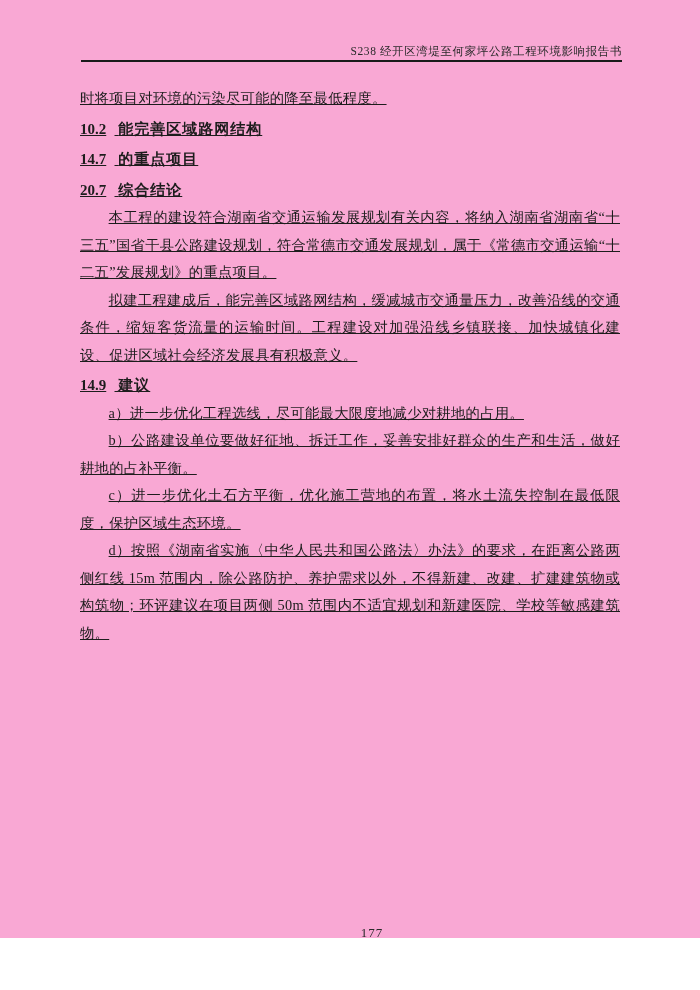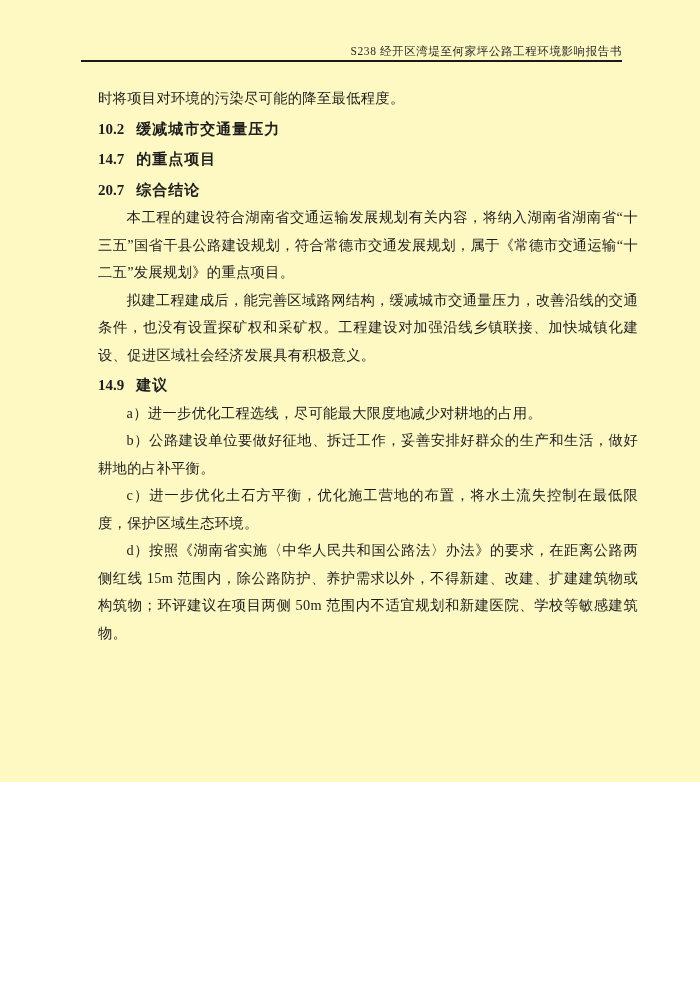--- a/index.html
+++ b/index.html
@@ -3,22 +3,22 @@
 <meta charset="utf-8">
 <style>
   html, body {
     margin: 0;
     padding: 0;
     background: #ffffff;
   }
   .page {
     position: relative;
     width: 700px;
-    height: 782px;
-    background: #fef9c3;
+    height: 938px;
+    background: #f9a8d4;
     overflow: hidden;
     font-family: "Liberation Serif", "DejaVu Serif", serif;
     color: #1d1d1d;
   }
   .running-header {
     position: absolute;
     top: 44px;
     left: 81px;
     right: 78px;
     text-align: right;
@@ -30,25 +30,26 @@
     color: #2a2a2a;
   }
   .running-header-rule {
     margin-top: 2px;
     border-bottom: 2px solid #1a1a1a;
     height: 0;
   }
   .content {
     position: absolute;
     top: 85px;
-    left: 98px;
+    left: 80px;
     width: 540px;
     font-size: 14.3px;
     line-height: 27.5px;
     text-align: justify;
+    text-decoration: underline;
   }
   .para {
     margin: 0;
     text-indent: 2em;
     letter-spacing: 0.3px;
   }
   .para.noindent {
     text-indent: 0;
   }
   .heading {
@@ -90,34 +91,34 @@
     <div class="running-header-text">S238 经开区湾堤至何家坪公路工程环境影响报告书</div>
     <div class="running-header-rule"></div>
   </div>
 
   <div class="content">
 
     <p class="para noindent">时将项目对环境的污染尽可能的降至最低程度。</p>
 
     <h2 class="heading">
       <span class="h-num">10.2</span>
-      <span class="h-title">缓减城市交通量压力</span>
+      <span class="h-title">能完善区域路网结构</span>
     </h2>
 
     <h2 class="heading">
       <span class="h-num">14.7</span>
       <span class="h-title">的重点项目</span>
     </h2>
 
     <h2 class="heading">
       <span class="h-num">20.7</span>
       <span class="h-title">综合结论</span>
     </h2>
     <p class="para">本工程的建设符合湖南省交通运输发展规划有关内容，将纳入湖南省湖南省“十三五”国省干县公路建设规划，符合常德市交通发展规划，属于《常德市交通运输“十二五”发展规划》的重点项目。</p>
-    <p class="para">拟建工程建成后，能完善区域路网结构，缓减城市交通量压力，改善沿线的交通条件，也没有设置探矿权和采矿权。工程建设对加强沿线乡镇联接、加快城镇化建设、促进区域社会经济发展具有积极意义。</p>
+    <p class="para">拟建工程建成后，能完善区域路网结构，缓减城市交通量压力，改善沿线的交通条件，缩短客货流量的运输时间。工程建设对加强沿线乡镇联接、加快城镇化建设、促进区域社会经济发展具有积极意义。</p>
 
     <h2 class="heading">
       <span class="h-num">14.9</span>
       <span class="h-title">建议</span>
     </h2>
     <p class="para">a）进一步优化工程选线，尽可能最大限度地减少对耕地的占用。</p>
     <p class="para">b）公路建设单位要做好征地、拆迁工作，妥善安排好群众的生产和生活，做好耕地的占补平衡。</p>
     <p class="para">c）进一步优化土石方平衡，优化施工营地的布置，将水土流失控制在最低限度，保护区域生态环境。</p>
     <p class="para">d）按照《湖南省实施〈中华人民共和国公路法〉办法》的要求，在距离公路两侧红线 15m 范围内，除公路防护、养护需求以外，不得新建、改建、扩建建筑物或构筑物；环评建议在项目两侧 50m 范围内不适宜规划和新建医院、学校等敏感建筑物。</p>
 

